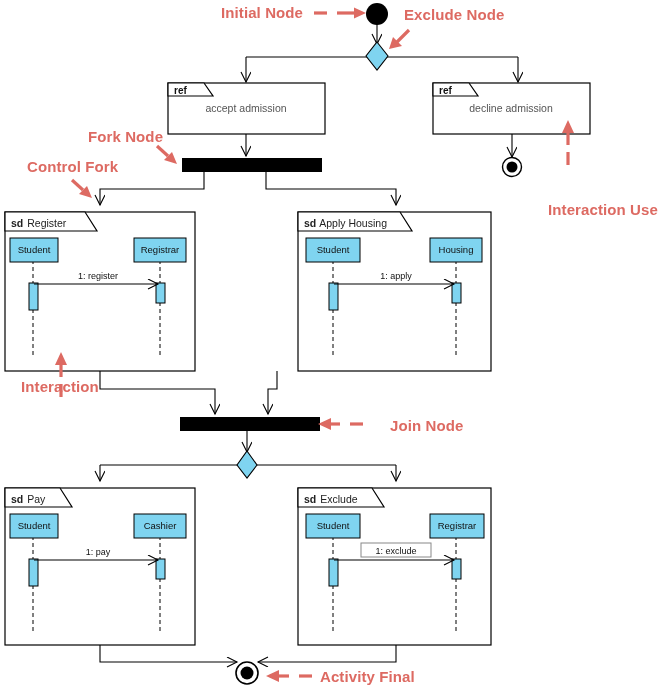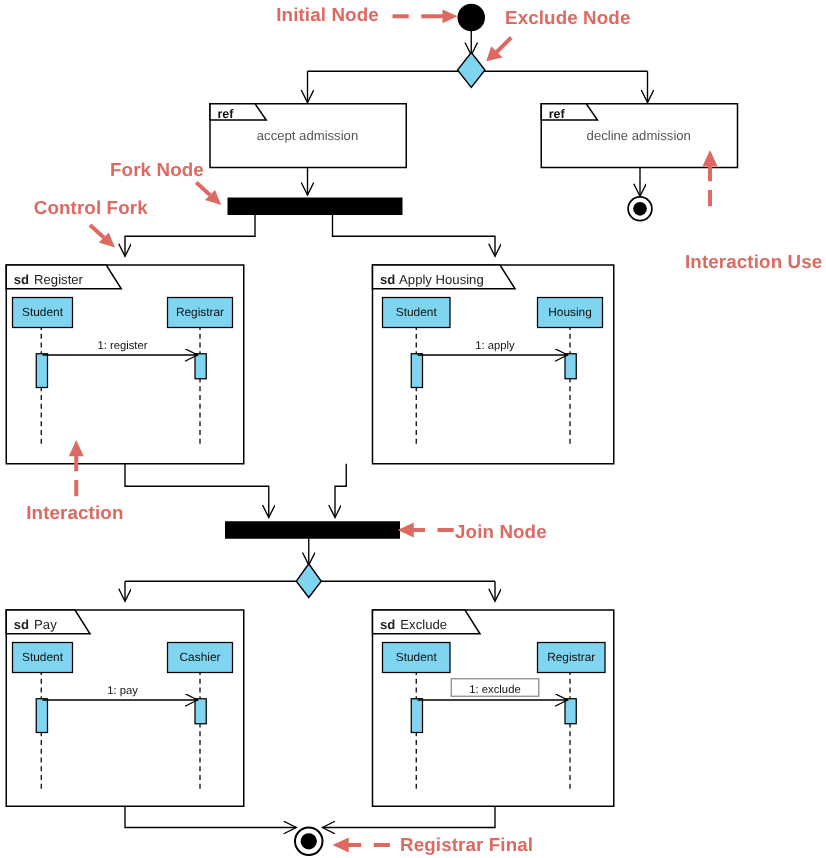--- a/index.html
+++ b/index.html
@@ -259,19 +259,19 @@
   <div class="lbl" style="left:221px;top:4px;">Initial Node</div>
 
   <div class="lbl" style="left:404px;top:6px;">Exclude Node</div>
 
   <div class="lbl" style="left:88px;top:128px;">Fork Node</div>
 
   <div class="lbl" style="left:27px;top:158px;">Control Fork</div>
 
   <div class="lbl" style="left:548px;top:173px;margin-top:28px;">Interaction Use</div>
 
-  <div class="lbl" style="left:21px;top:402px;">Interaction</div>
-
-  <div class="lbl" style="left:364px;top:417px;">Join Node</div>
-
-  <div class="lbl" style="left:320px;top:668px;">Registrar Final</div>
+  <div class="lbl" style="left:21px;top:378px;">Interaction</div>
+
+  <div class="lbl" style="left:390px;top:417px;">Join Node</div>
+
+  <div class="lbl" style="left:320px;top:668px;">Activity Final</div>
 
 </div>
 
 </body></html>

